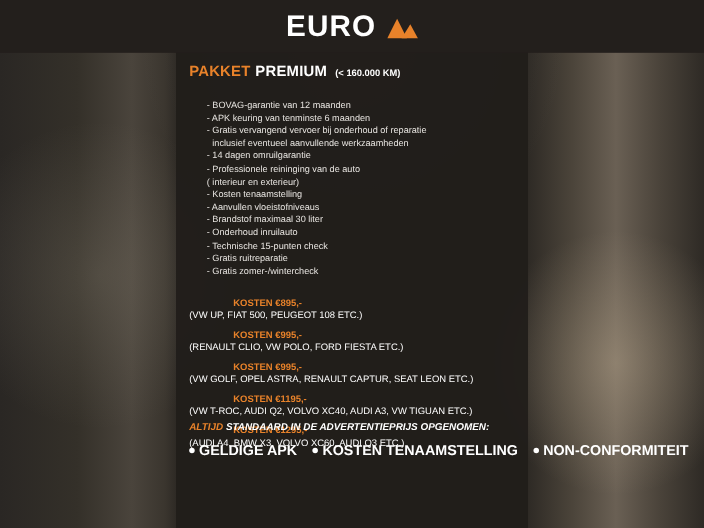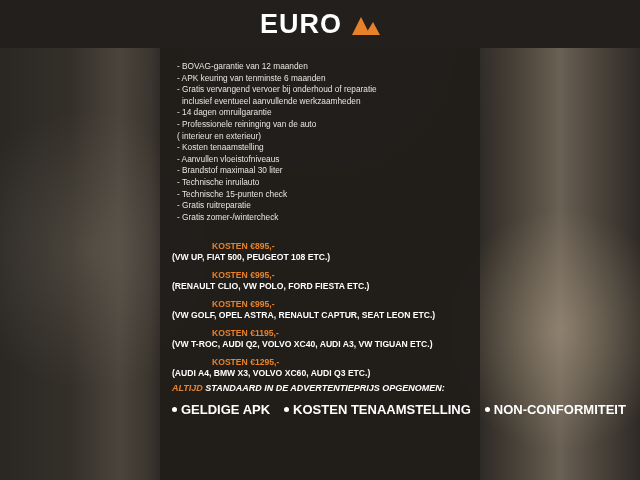--- a/index.html
+++ b/index.html
@@ -115,21 +115,21 @@
   }
   .title-note {
     color: #ffffff;
     font-size: 8.5px;
     font-weight: bold;
     margin-left: 3px;
   }
 
   .feature-list {
     list-style: none;
-    margin: 5px;
+    margin: 16px;
     padding: 0;
   }
   .feature-list li {
     font-size: 8.3px;
     line-height: 11.6px;
     color: #e7e4e0;
     white-space: nowrap;
   }
   .feature-list li.indent {
     padding-left: 5px;
@@ -145,21 +145,21 @@
     color: #e8822a;
     font-size: 8.6px;
     font-weight: bold;
     line-height: 11px;
     white-space: nowrap;
     margin-left: 40px;
   }
   .price-models {
     color: #ffffff;
     font-size: 8.6px;
-    font-weight: bold;
+    font-weight: normal;
     line-height: 11px;
     white-space: nowrap;
   }
 
   .footer {
     position: absolute;
     left: 172px;
     top: 383px;
     width: 300px;
   }
@@ -212,33 +212,38 @@
         <svg width="28" height="22" viewBox="0 0 28 22">
           <polygon points="0,22 9,4 18,22" fill="#e8822a"></polygon>
           <polygon points="13,22 21,9 28,22" fill="#e8822a"></polygon>
         </svg>
       </span>
     </div>
   </div>
 
   <div class="content">
 
+    <div class="title-row">
+      <span class="title-main">PAKKET</span>
+      <span class="title-sub">PREMIUM</span>
+      <span class="title-note">(&lt; 160.000 KM)</span>
+    </div>
 
     <ul class="feature-list">
       <li>- BOVAG-garantie van 12 maanden</li>
       <li>- APK keuring van tenminste 6 maanden</li>
       <li>- Gratis vervangend vervoer bij onderhoud of reparatie</li>
       <li class="indent">inclusief eventueel aanvullende werkzaamheden</li>
       <li>- 14 dagen omruilgarantie</li>
       <li>- Professionele reininging van de auto</li>
       <li>( interieur en exterieur)</li>
       <li>- Kosten tenaamstelling</li>
       <li>- Aanvullen vloeistofniveaus</li>
       <li>- Brandstof maximaal 30 liter</li>
-      <li>- Technische inruilauto</li>
+      <li>- Onderhoud inruilauto</li>
       <li>- Technische 15-punten check</li>
       <li>- Gratis ruitreparatie</li>
       <li>- Gratis zomer-/wintercheck</li>
     </ul>
 
     <div class="price-block">
       <div class="price-item">
         <div class="price-label">KOSTEN €895,-</div>
         <div class="price-models">(VW UP, FIAT 500, PEUGEOT 108 ETC.)</div>
       </div>

